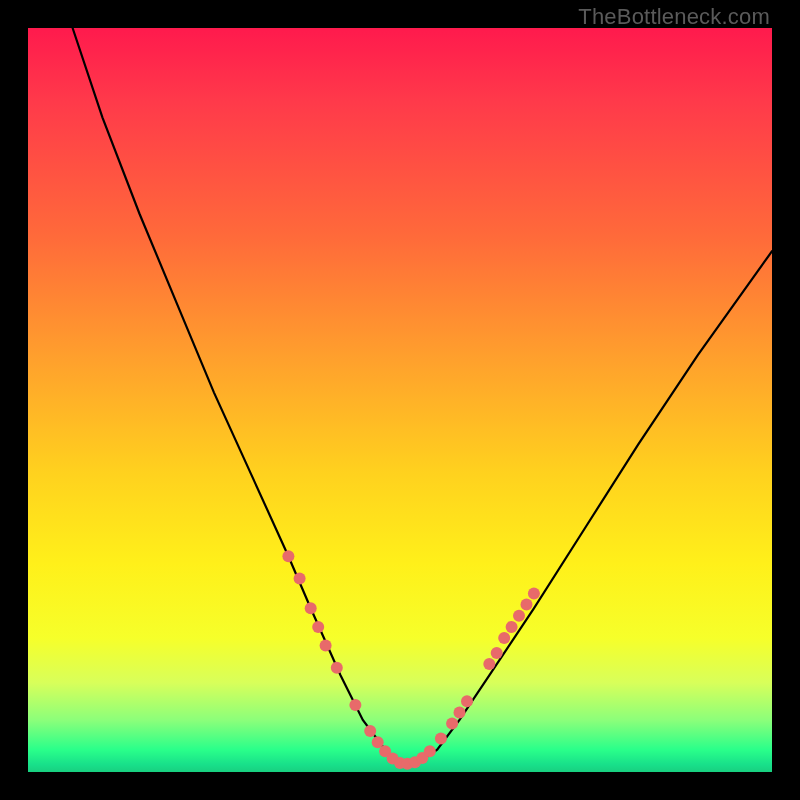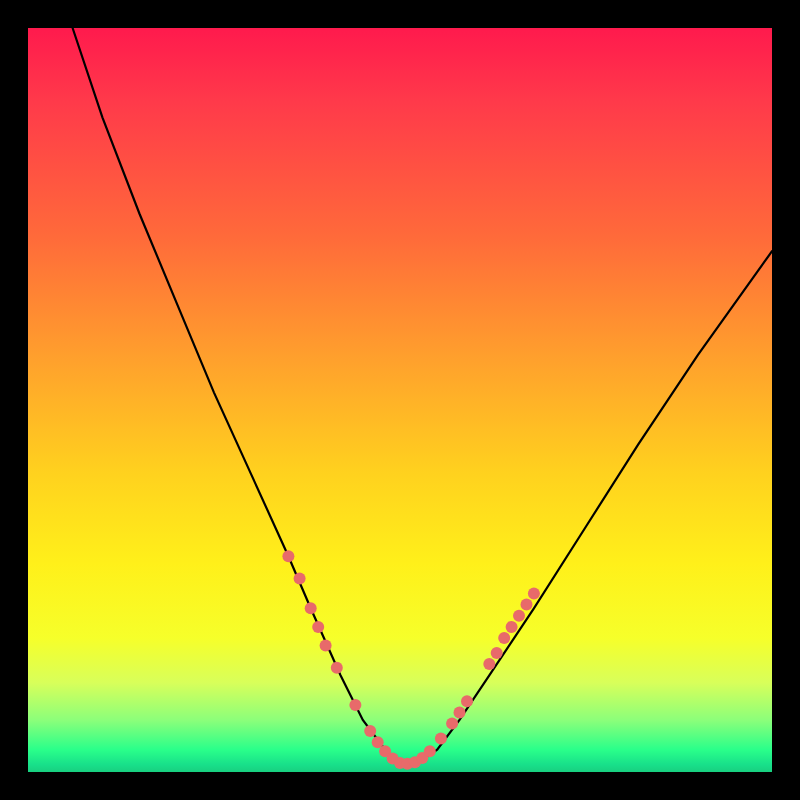--- a/index.html
+++ b/index.html
@@ -68,20 +68,21 @@
   }
   .dot {
     fill: #e86a6a;
     stroke: none;
   }
 </style>
 </head>
 <body>
 
 <div class="frame">
+  <div class="watermark">TheBottleneck.com</div>
   <div class="plot">
     <svg class="curve" viewBox="0 0 744 744">
       <path id="curve-path" class="curve-path" d="M44.6 0.0 L74.4 89.3 L111.6 186.0 L148.8 275.3 L186.0 364.6 L223.2 446.4 L260.4 528.2 L282.7 580.3 L312.5 647.3 L334.8 691.9 L357.1 721.7 L372.0 736.6 L386.9 736.6 L409.2 721.7 L431.5 691.9 L461.3 647.3 L505.9 580.3 L558.0 498.5 L610.1 416.6 L669.6 327.4 L744.0 223.2"></path>
       <g id="markers">
           <circle cx="260.4" cy="528.2" r="6" class="dot"></circle>
           <circle cx="271.6" cy="550.6" r="6" class="dot"></circle>
           <circle cx="282.7" cy="580.3" r="6" class="dot"></circle>
           <circle cx="290.2" cy="598.9" r="6" class="dot"></circle>
           <circle cx="297.6" cy="617.5" r="6" class="dot"></circle>
           <circle cx="308.8" cy="639.8" r="6" class="dot"></circle>

